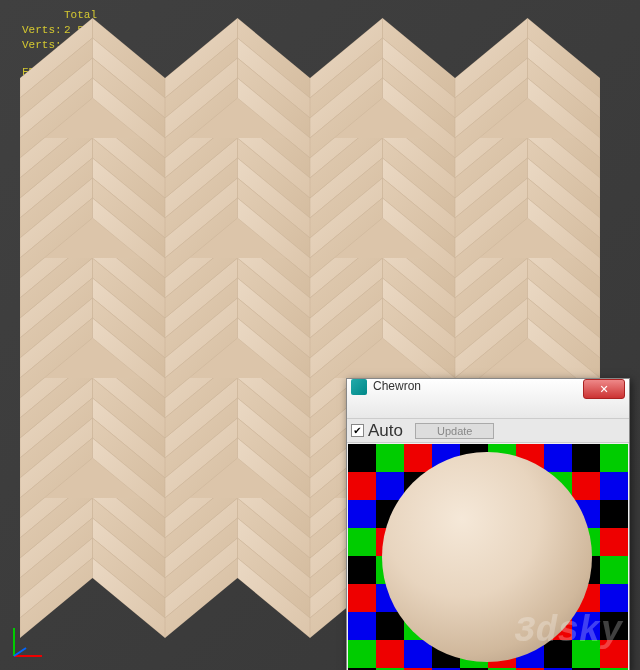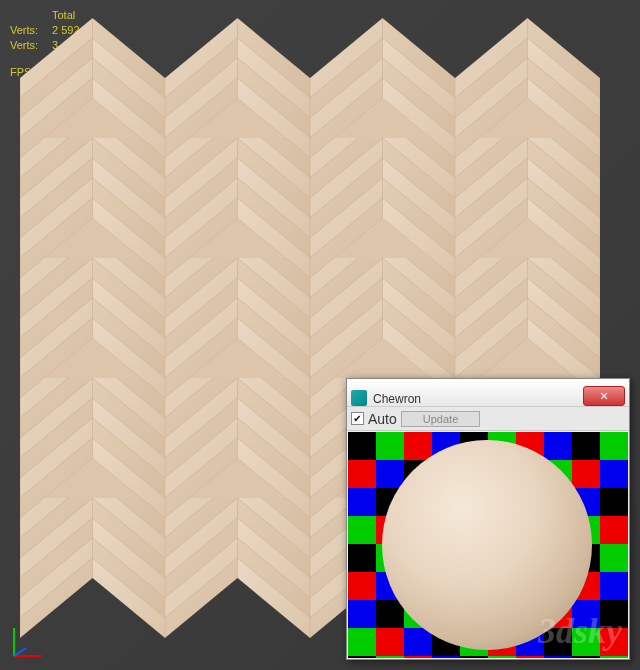--- a/index.html
+++ b/index.html
@@ -1,35 +1,35 @@
 <!DOCTYPE html>
 <html><head>
 <meta charset="utf-8">
 <style>
 *{margin:0;padding:0;box-sizing:border-box}
 body{width:640px;height:670px;background:#3a3a3a;position:relative;font-family:Arial,sans-serif;overflow:hidden}
 .viewport{width:100%;height:100%;position:relative;background:linear-gradient(135deg,#404040,#383838)}
-.stats{position:absolute;top:8px;left:10px;color:#d4c830;font-size:11px;line-height:15px;font-family:Liberation Sans, sans-serif}
+.stats{position:absolute;top:8px;left:22px;color:#d4c830;font-size:11px;line-height:15px;font-family:Liberation Mono, monospace}
 .stats-row{display:flex}
 .stats-label{width:42px}
 .chevron-pattern{position:absolute;top:18px;left:20px;width:580px;height:620px}
 .dialog{position:absolute;top:378px;left:346px;width:284px;background:#f0f0f0;border:1px solid #888;box-shadow:2px 2px 8px rgba(0,0,0,0.5)}
-.titlebar{height:28px;background:linear-gradient(#fff,#e8e8e8);display:flex;align-items:flex-end;padding:0 4px;border-bottom:1px solid #ccc}
+.titlebar{height:40px;background:linear-gradient(#fff,#e8e8e8);display:flex;align-items:flex-start;padding:0 4px;border-bottom:1px solid #ccc}
 .app-icon{width:16px;height:16px;background:linear-gradient(135deg,#2aa,#088);border-radius:2px;margin-right:6px}
 .title{flex:1;font-size:12px;color:#333}
 .close-btn{width:42px;height:20px;background:linear-gradient(#e88,#c33);border:1px solid #a22;border-radius:3px;color:#fff;display:flex;align-items:center;justify-content:center;font-size:11px;cursor:pointer}
 .toolbar{height:24px;background:#e8e8e8;display:flex;align-items:center;padding:2px 4px;gap:4px;border-bottom:1px solid #ccc}
 .chk{width:13px;height:13px;background:#fff;border:1px solid #888;display:flex;align-items:center;justify-content:center;font-size:10px;cursor:pointer}
-.lbl{font-size:14px;color:#333;}
+.lbl{font-size:17px;color:#333;margin-right:8px}
 .upd-btn{font-size:11px;padding:1px 21px;background:#ddd;border:1px solid #aaa;color:#888}
 .preview{width:280px;height:226px;background:#000;position:relative;margin:1px}
 .checker{position:absolute;inset:0}
 .sphere{position:absolute;left:34px;top:8px;width:210px;height:210px;border-radius:50%;background:radial-gradient(circle at 38% 32%,#f5e8d8,#e8d5bf 40%,#d0b89c 70%,#a08870)}
 .axis{position:absolute;bottom:8px;left:8px}
-.watermark{position:absolute;bottom:18px;right:18px;font-size:36px;font-style:italic;color:rgba(255,255,255,0.25);font-weight:bold;font-family:Liberation Serif, serif}
+.watermark{position:absolute;bottom:18px;right:18px;font-size:36px;font-style:italic;color:rgba(255,255,255,0.25);font-weight:bold;font-family:Liberation Mono, monospace}
 </style>
 </head>
 <body>
 
 <div class="viewport">
 
 <div class="stats">
   <div class="stats-row">
         <span class="stats-label"></span>
         <span>Total</span>

